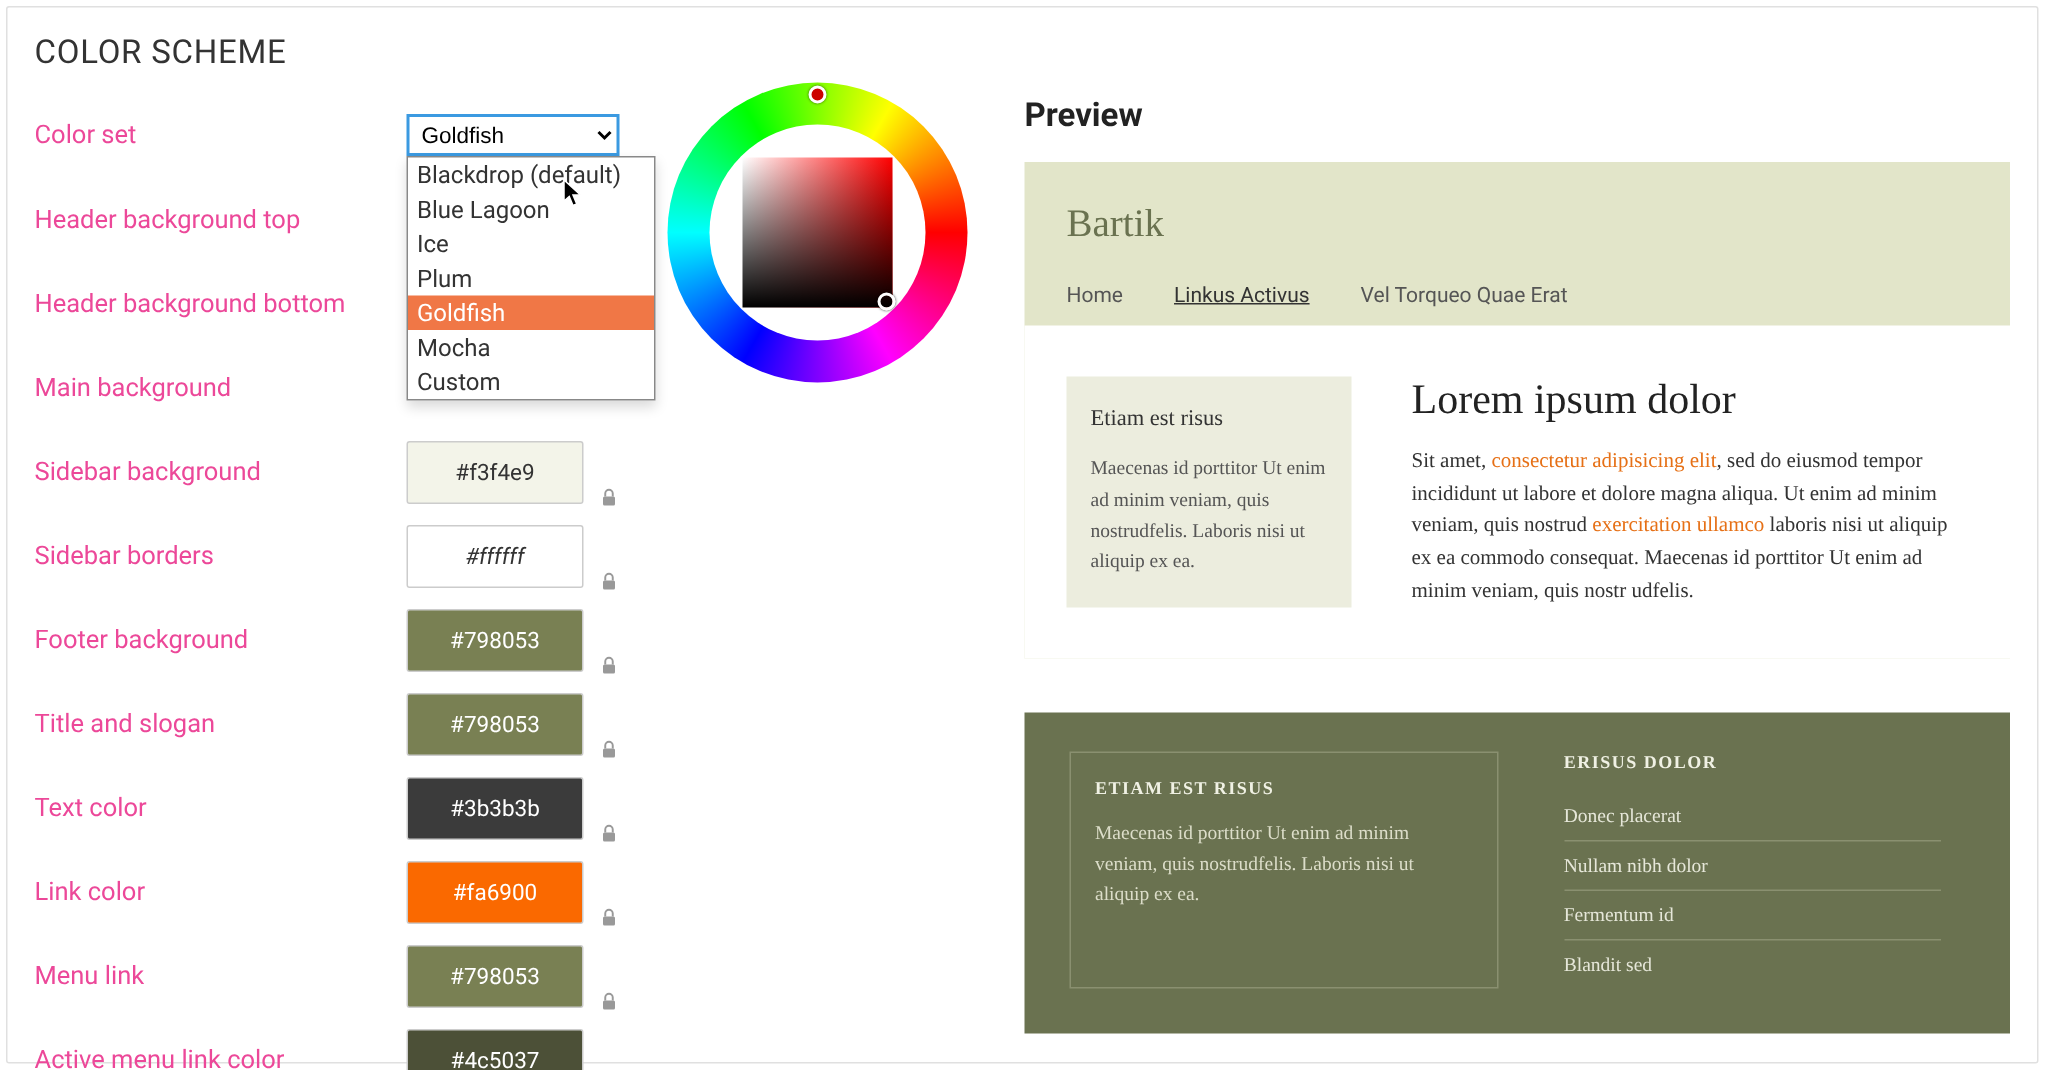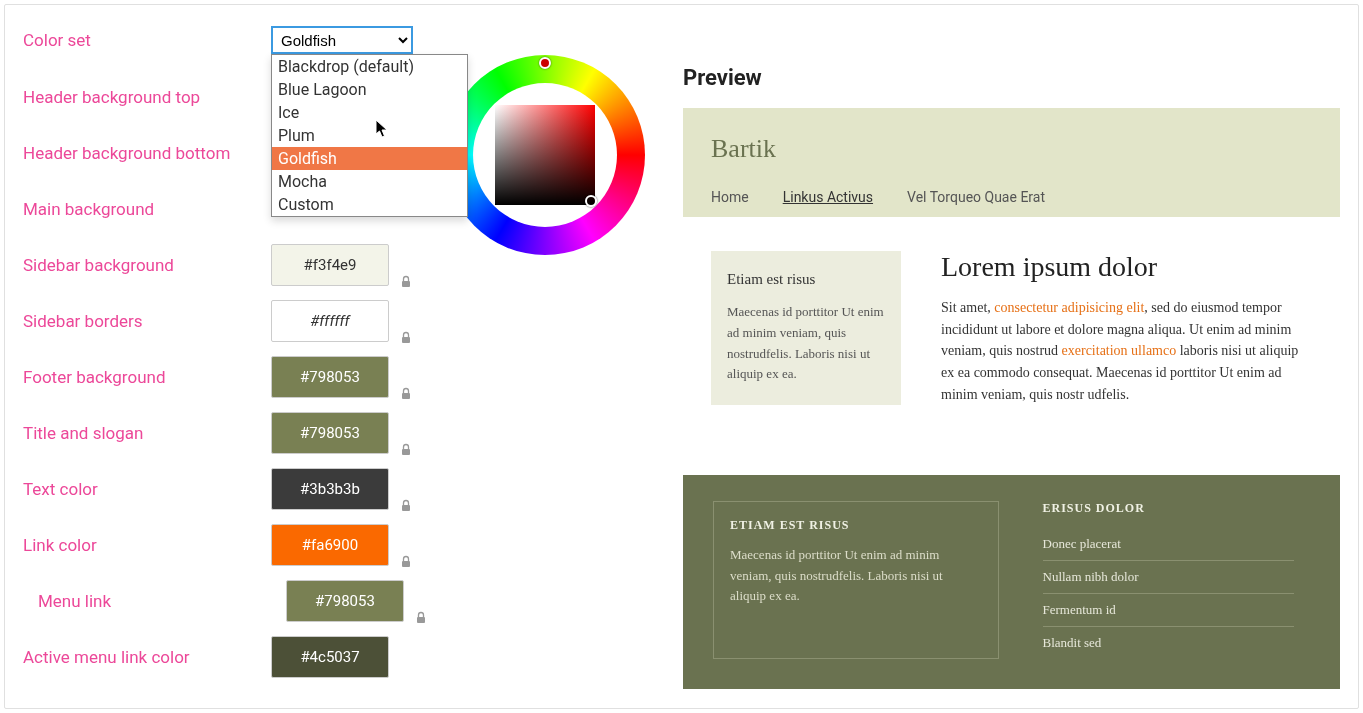--- a/index.html
+++ b/index.html
@@ -14,21 +14,21 @@
 .field-label { width: 248px; font-size: 17px; color: #ec4899; }
 .field-select { width: 142px; height: 28px; border: 2px solid #3b9ae1; font-size: 15px; padding: 2px 4px; background: #fff; }
 .swatch { width: 118px; height: 42px; border: 1px solid #ccc; border-radius: 2px; color: #fff; font-size: 15px; display: flex; align-items: center; justify-content: center; text-align: center; }
 .swatch.light { color: #333; }
 .lock-icon { margin-left: 10px; width: 14px; height: 14px; position: relative; top: 16px; }
 .lock-icon svg { width: 14px; height: 14px; }
 
 .field-row-swatch { display: flex; align-items: center; margin-bottom: 8px; }
 
 .dropdown-wrap { position: relative; }
-.dropdown-list { position: absolute; top: 28px; left: 0; width: 197px; background: #fff; border: 1px solid #888; box-shadow: 0 4px 8px rgba(0,0,0,0.15); z-index: 100; }
+.dropdown-list { position: absolute; top: 28px; left: 0; width: 166px; background: #fff; border: 1px solid #888; box-shadow: 0 4px 8px rgba(0,0,0,0.15); z-index: 100; }
 .dropdown-item { padding: 2px 6px; font-size: 16px; cursor: default; }
 .dropdown-item.highlighted { background: #f07746; color: #fff; }
 
 .color-wheel { width: 200px; height: 200px; position: relative; }
 .wheel-ring { width: 200px; height: 200px; border-radius: 50%; background: conic-gradient(from 90deg, red, magenta, blue, cyan, lime, yellow, red); position: relative; }
 .wheel-ring::after { content: ""; position: absolute; inset: 28px; background: #fff; border-radius: 50%; }
 .sv-square { position: absolute; left: 50px; top: 50px; width: 100px; height: 100px; background: linear-gradient(to bottom, transparent, black), linear-gradient(to right, white, red); }
 .wheel-handle { position: absolute; width: 12px; height: 12px; border: 2px solid #fff; border-radius: 50%; background: #c00; box-shadow: 0 0 2px rgba(0,0,0,0.6); }
 .sv-handle { position: absolute; width: 12px; height: 12px; border: 2px solid #fff; border-radius: 50%; box-shadow: 0 0 2px rgba(0,0,0,0.8); }
 
@@ -54,20 +54,21 @@
 .footer-list { list-style: none; }
 .footer-list li { padding: 8px 0; border-bottom: 1px solid #8a9070; font-size: 13px; color: #e6e7d9; }
 .footer-list li:last-child { border-bottom: none; }
 
 .cursor-img { position: absolute; pointer-events: none; z-index: 200; width: 16px; height: 20px; }
 </style>
 </head>
 <body>
 
 <div class="panel">
+  <div class="panel-title">COLOR SCHEME</div>
 
   <div class="left-col">
 
     <div class="field-row">
       <div class="field-label">Color set</div>
       <div class="dropdown-wrap">
         <select class="field-select">
           <option>Goldfish</option>
         </select>
         <div class="dropdown-list" id="dropdown-list">
@@ -133,21 +134,21 @@
             </svg></span>
         </div>
         <div class="field-row-swatch" style="min-height: 48px;">
           <div class="field-label">Link color</div>
           <div class="swatch" style="background: rgb(250, 105, 0);">#fa6900</div>
           <span class="lock-icon"><svg viewBox="0 0 14 14">
               <rect x="3" y="6" width="8" height="6" rx="1" fill="#999"></rect>
               <path d="M4.5 6 V4 a2.5 2.5 0 0 1 5 0 V6" fill="none" stroke="#999" stroke-width="1.3"></path>
             </svg></span>
         </div>
-        <div class="field-row-swatch" style="min-height: 48px; justify-content: center;">
+        <div class="field-row-swatch" style="min-height: 48px;">
           <div class="field-label">Menu link</div>
           <div class="swatch" style="background: rgb(121, 128, 83);">#798053</div>
           <span class="lock-icon"><svg viewBox="0 0 14 14">
               <rect x="3" y="6" width="8" height="6" rx="1" fill="#999"></rect>
               <path d="M4.5 6 V4 a2.5 2.5 0 0 1 5 0 V6" fill="none" stroke="#999" stroke-width="1.3"></path>
             </svg></span>
         </div>
         <div class="field-row-swatch" style="min-height: 48px;">
           <div class="field-label">Active menu link color</div>
           <div class="swatch" style="background: rgb(76, 80, 55);">#4c5037</div>

